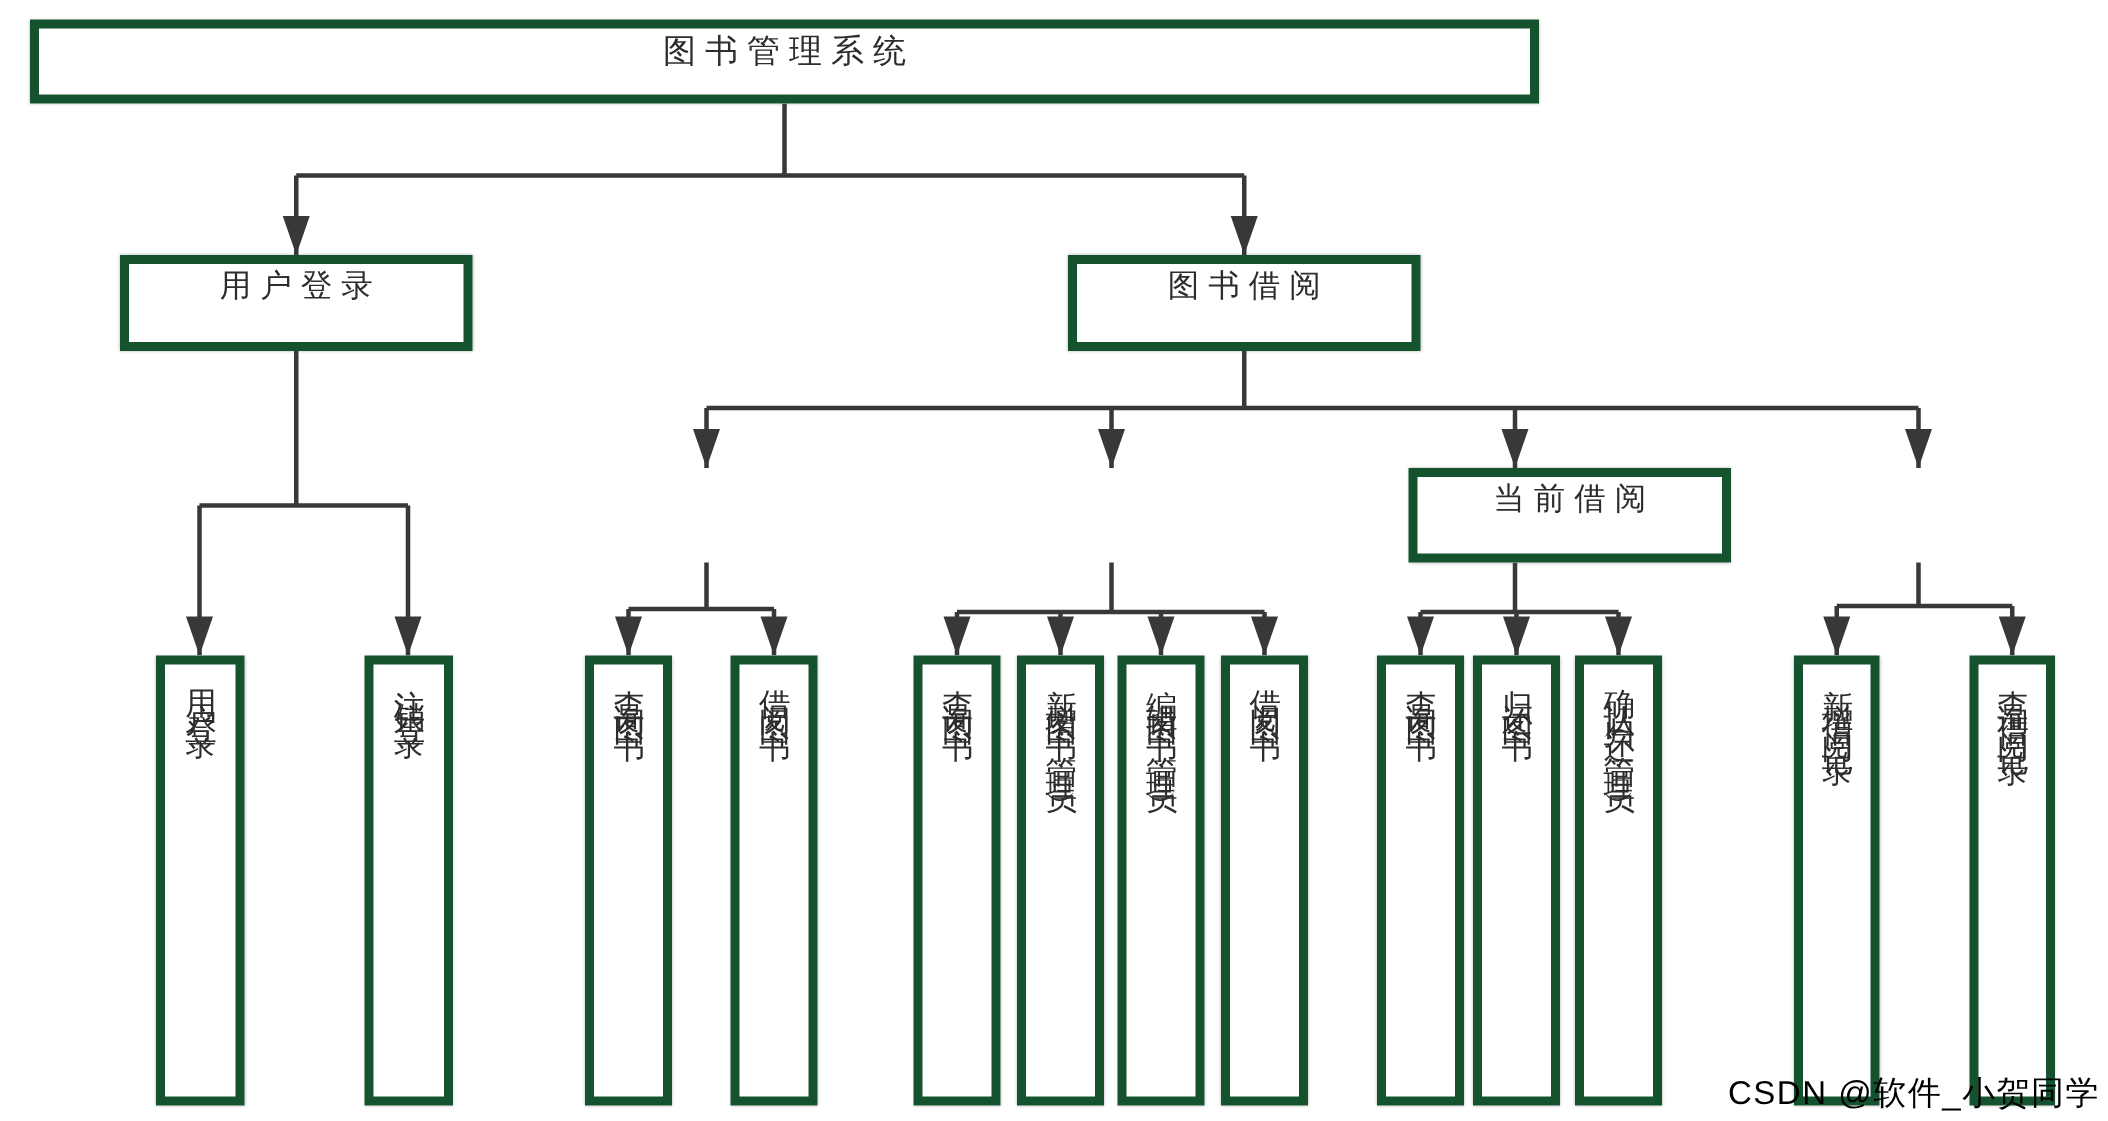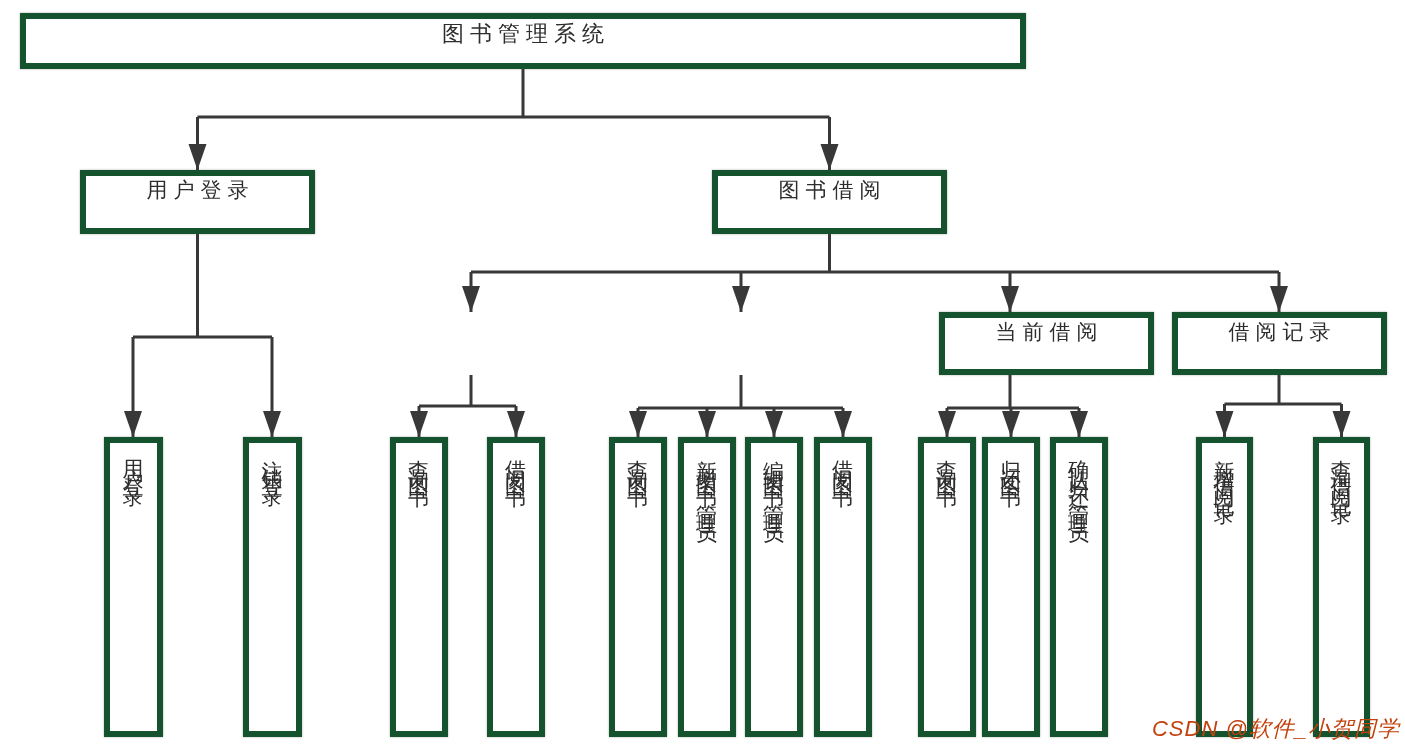--- a/index.html
+++ b/index.html
@@ -69,25 +69,24 @@
   .n-g4c0   { left: 918px; }
   .n-g4c1   { left: 982px; }
   .n-g4c2   { left: 1050px; }
   .n-g5c0   { left: 1196px; width: 57px; }
   .n-g5c1   { left: 1313px; width: 57px; }
   #watermark {
     position: absolute;
     top: 714px;
     right: 5px;
     font-size: 22px;
-    color: #c2410c;
+    color: #000000;
     letter-spacing: 1px;
     z-index: 3;
     white-space: nowrap;
-    font-style: italic;
   }
 </style>
 </head>
 <body>
 
 <div id="canvas">
 
   <svg id="connectors" width="1405" height="747" viewBox="0 0 1405 747" aria-hidden="true">
     <g stroke="#383838" stroke-width="3" fill="none">
 
@@ -138,23 +137,20 @@
   <div class="node n-l2a">
     <span class="h-label">用户登录</span>
   </div>
   <div class="node n-l2b">
     <span class="h-label">图书借阅</span>
   </div>
 
   <div class="node n-s2">
     <span class="h-label">当前借阅</span>
   </div>
-  <div class="node n-s3">
-    <span class="h-label">借阅记录</span>
-  </div>
 
   <div class="node leaf n-g1c0">
     <span class="v-label">用户登录</span>
   </div>
   <div class="node leaf n-g1c1">
     <span class="v-label">注销登录</span>
   </div>
 
   <div class="node leaf n-g2c0">
     <span class="v-label">查询图书</span>

